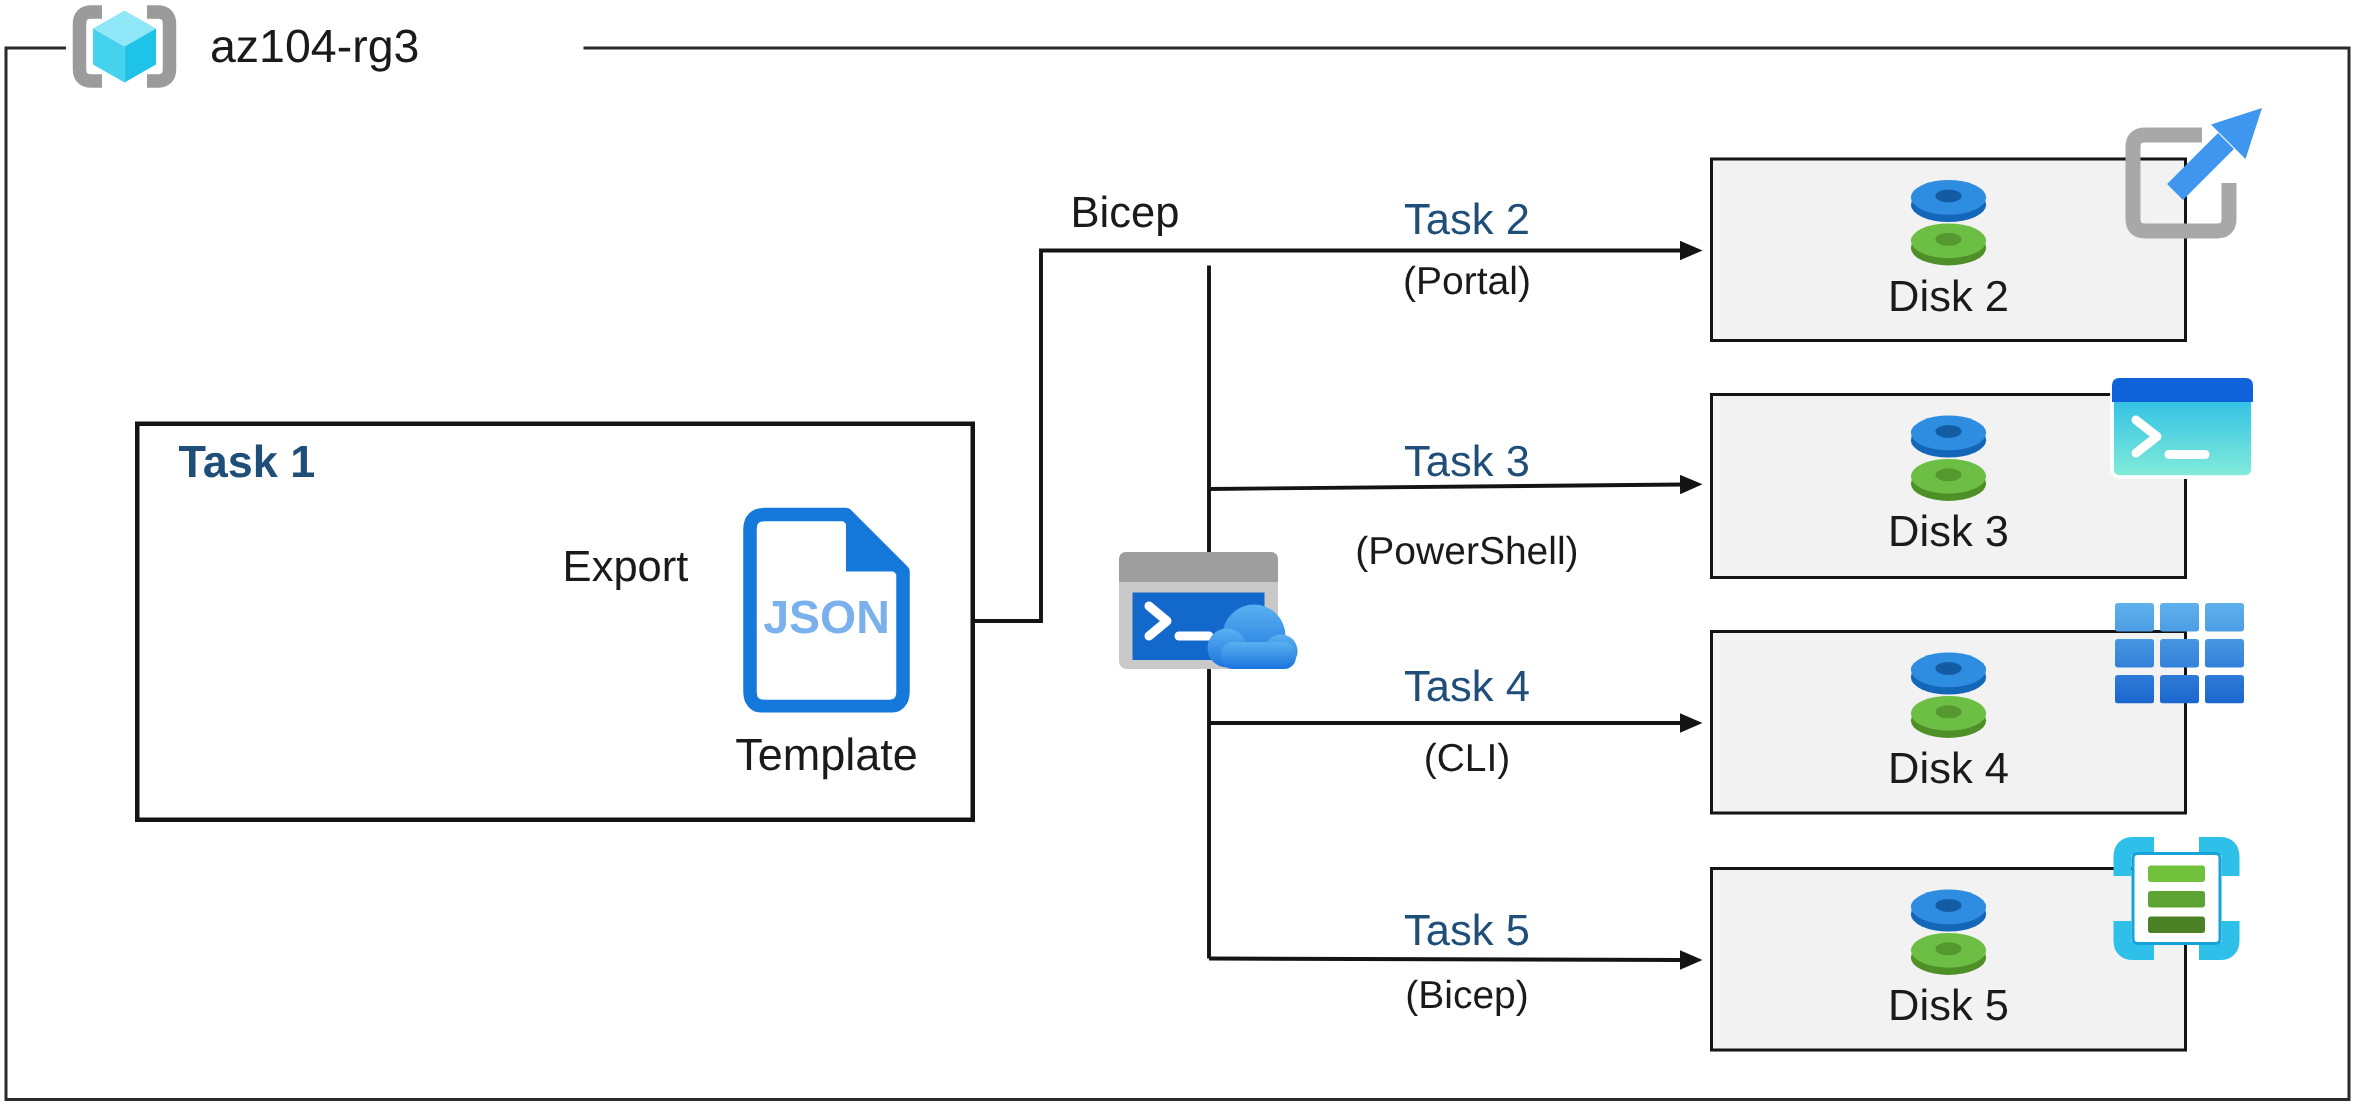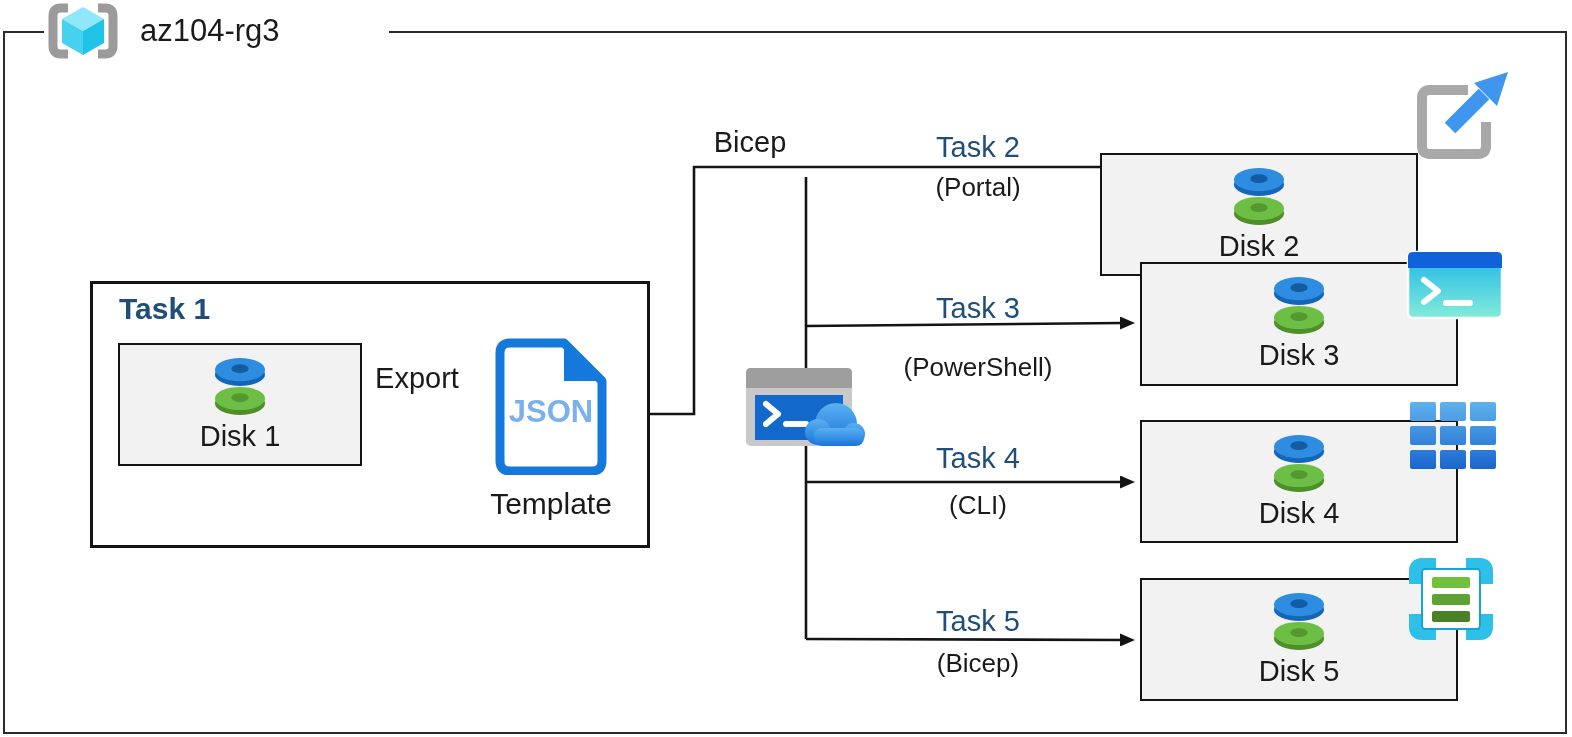--- a/index.html
+++ b/index.html
@@ -20,21 +20,21 @@
   
   .task1-box{left:90px;top:281px;width:554px;height:261px;border:3px solid #141414;background:#fff;z-index:2;}
   .task1-title{left:119px;top:292px;font-size:30px;font-weight:bold;color:#1f4e79;z-index:2;}
 
   .disk-card{border:2px solid #141414;background:#f2f2f2;z-index:2;display:flex;flex-direction:column;
              align-items:center;justify-content:flex-start;}
   .disk-card .disk-ico{margin-top:11px;}
   .disk-card .disk-label{font-size:29px;margin-top:4px;}
 
   .card-1{left:118px;top:343px;width:240px;height:119px;}
-  .card-2{left:1100px;top:105px;width:314px;height:119px;margin-top:48px;}
+  .card-2{left:1140px;top:105px;width:314px;height:119px;}
   .card-3{left:1140px;top:262px;width:314px;height:120px;}
   .card-4{left:1140px;top:420px;width:314px;height:119px;}
   .card-5{left:1140px;top:578px;width:314px;height:119px;}
 
   .lbl{z-index:2;text-align:center;line-height:36px;}
   .export-lbl{left:352px;top:360px;width:130px;font-size:29px;}
   .edit-lbl{left:705px;top:124px;width:90px;font-size:29px;}
   .template-lbl{left:461px;top:486px;width:180px;font-size:30px;text-align:center;}
   .task-lbl{left:828px;width:300px;font-size:29px;font-weight:normal;color:#1f4e79;}
   .method-lbl{left:828px;width:300px;font-size:26px;}
@@ -81,31 +81,20 @@
       <polygon points="39,6 60,18 39,30 18,18" fill="#8fe7f7"></polygon>
       <polygon points="18,18 39,30 39,54 18,42" fill="#45d2ef"></polygon>
       <polygon points="39,30 60,18 60,42 39,54" fill="#1fc3e8"></polygon>
     </svg>
     <span class="rg-name">az104-rg3</span>
   </div>
 
   <div class="abs task1-box"></div>
   <div class="abs task1-title">Task 1</div>
 
-  <div class="abs disk-card card-1">
-    <svg class="disk-ico" width="54" height="60" viewBox="0 0 56 62">
-      <ellipse cx="28" cy="19" rx="26" ry="12" fill="#1467b8"></ellipse>
-      <ellipse cx="28" cy="14" rx="26" ry="12" fill="#2e8de0"></ellipse>
-      <ellipse cx="28" cy="13" rx="9" ry="4.5" fill="#135ca4"></ellipse>
-      <ellipse cx="28" cy="49" rx="26" ry="12" fill="#4e8f28"></ellipse>
-      <ellipse cx="28" cy="44" rx="26" ry="12" fill="#6dbe45"></ellipse>
-      <ellipse cx="28" cy="43" rx="9" ry="4.5" fill="#55982f"></ellipse>
-    </svg>
-    <div class="disk-label">Disk 1</div>
-  </div>
 
   <div class="abs lbl export-lbl">Export</div>
   <div class="abs lbl edit-lbl">Bicep</div>
 
   <svg class="abs json-ico" width="114" height="138" viewBox="0 0 114 138">
     <path d="M70,6 H16 Q6,6 6,16 V124 Q6,134 16,134 H98 Q108,134 108,124 V44 Z" fill="#ffffff" stroke="#1479da" stroke-width="9" stroke-linejoin="round"></path>
     <polygon points="70,6 108,44 70,44" fill="#1479da"></polygon>
     <text x="57" y="85" text-anchor="middle" font-family="Liberation Sans, sans-serif" font-size="31" font-weight="bold" fill="#7ab1ec">JSON</text>
   </svg>
   <div class="abs lbl template-lbl">Template</div>

